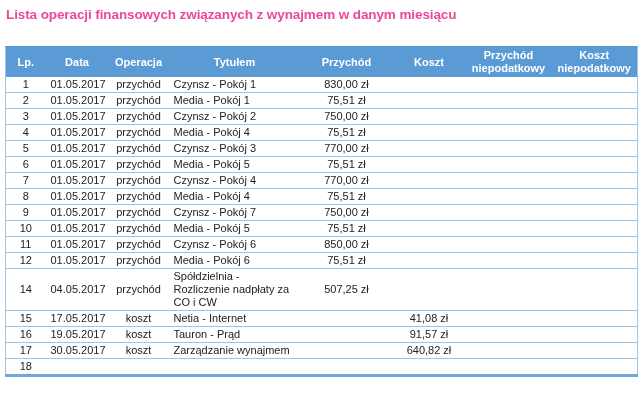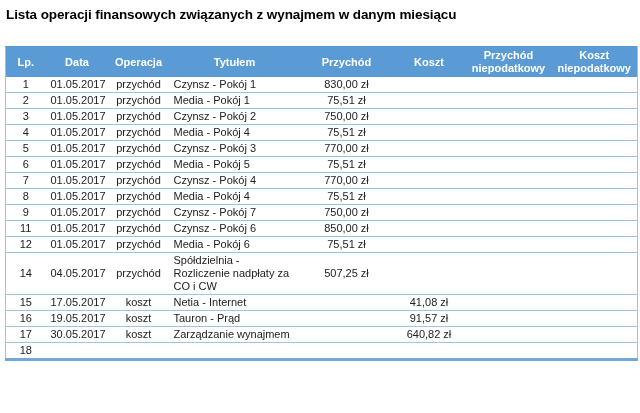--- a/index.html
+++ b/index.html
@@ -8,21 +8,21 @@
     background: #ffffff;
     font-family: "Liberation Sans", "DejaVu Sans", sans-serif;
     overflow: hidden;
     position: relative;
   }
   .page-title {
     position: absolute;
     top: 7px; left: 6px;
     font-size: 13.5px;
     font-weight: 700;
-    color: #000000;
+    color: #ec4899;
     letter-spacing: -0.1px;
     white-space: nowrap;
   }
   table.fin {
     position: absolute;
     top: 46px; left: 5px;
     width: 632px;
     border-collapse: collapse;
     table-layout: fixed;
     font-size: 11px;
@@ -169,20 +169,30 @@
         <td class="col-lp">9</td>
         <td class="col-data">01.05.2017</td>
         <td class="col-operacja">przychód</td>
         <td class="col-tytulem">Czynsz - Pokój 7</td>
         <td class="col-przychod">750,00 zł</td>
         <td class="col-koszt"></td>
         <td class="col-przychod_niepodatkowy"></td>
         <td class="col-koszt_niepodatkowy"></td>
       </tr>
       <tr>
+        <td class="col-lp">10</td>
+        <td class="col-data">01.05.2017</td>
+        <td class="col-operacja">przychód</td>
+        <td class="col-tytulem">Media - Pokój 5</td>
+        <td class="col-przychod">75,51 zł</td>
+        <td class="col-koszt"></td>
+        <td class="col-przychod_niepodatkowy"></td>
+        <td class="col-koszt_niepodatkowy"></td>
+      </tr>
+      <tr>
         <td class="col-lp">11</td>
         <td class="col-data">01.05.2017</td>
         <td class="col-operacja">przychód</td>
         <td class="col-tytulem">Czynsz - Pokój 6</td>
         <td class="col-przychod">850,00 zł</td>
         <td class="col-koszt"></td>
         <td class="col-przychod_niepodatkowy"></td>
         <td class="col-koszt_niepodatkowy"></td>
       </tr>
       <tr>

